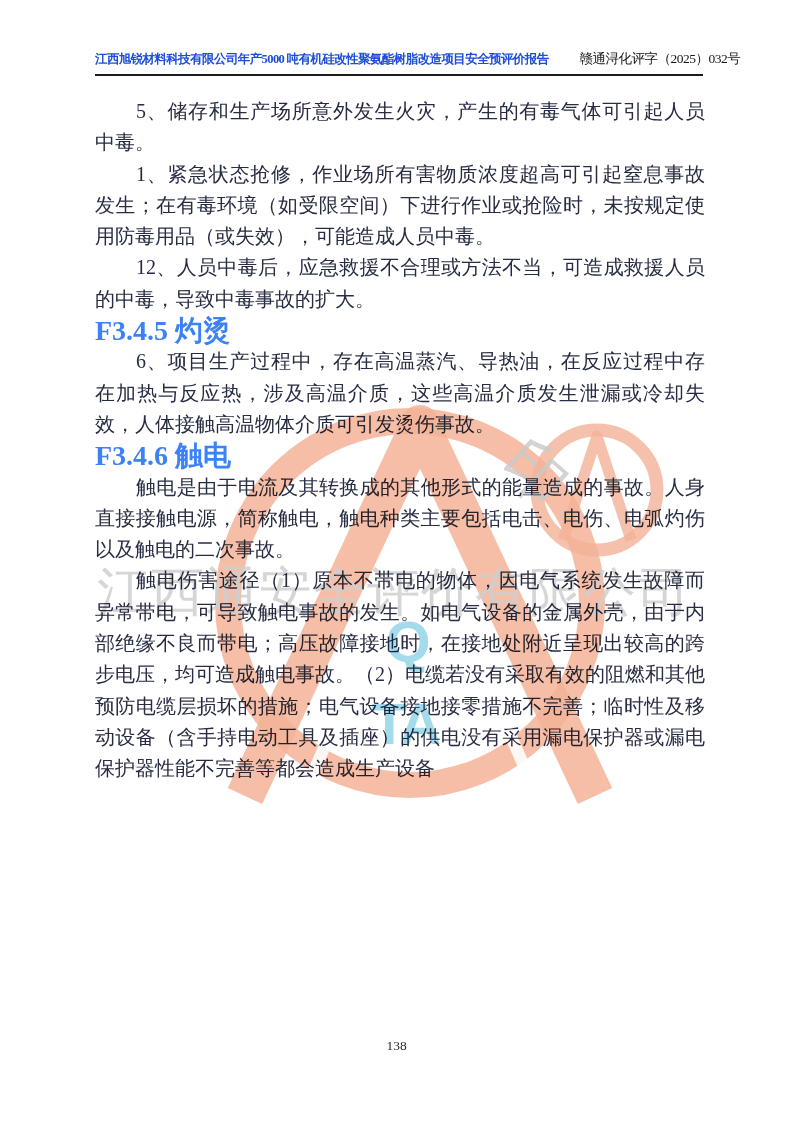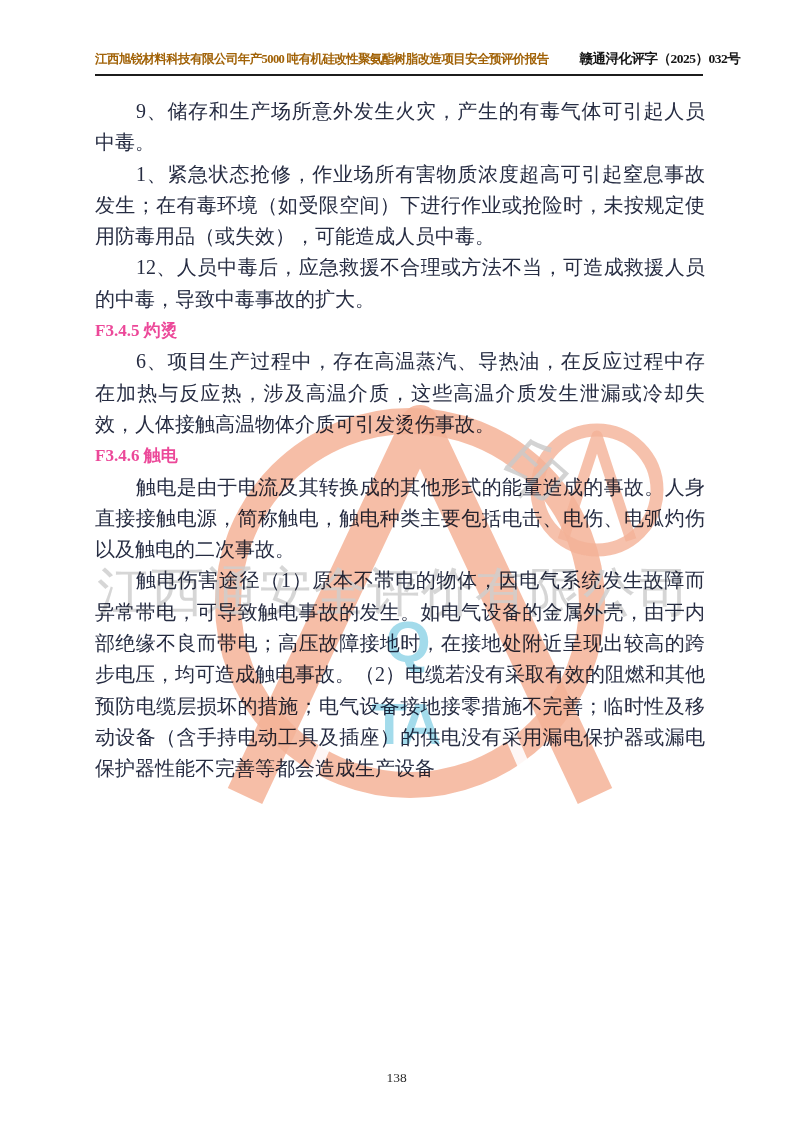--- a/index.html
+++ b/index.html
@@ -19,57 +19,56 @@
     left: 95px; right: 90px; top: 50px;
     display: flex;
     justify-content: space-between;
     align-items: flex-end;
     border-bottom: 2px solid #1c1c1c;
     padding-bottom: 6px;
   }
   .doc-header .title {
     font-size: 12.5px;
     font-weight: bold;
-    color: #a16207;
+    color: #1d4ed8;
     letter-spacing: -0.6px;
     white-space: nowrap;
   }
   .doc-header .doc-no {
     font-size: 13.5px;
-    font-weight: bold;
+    font-weight: normal;
     color: #151515;
     white-space: nowrap;
     letter-spacing: -0.5px;
     padding-left: 31px;
   }
   
   .doc-body {
     position: absolute;
     left: 95px; right: 88px; top: 96px;
     color: #262c42;
     font-size: 20px;
     line-height: 31.3px;
     text-align: justify;
   }
   .doc-body p { text-indent: 41px; }
   .doc-body h3 {
-    font-size: 17px;
+    font-size: 28px;
     font-weight: bold;
-    color: #ec4899;
+    color: #3b82f6;
     text-indent: 0;
     line-height: 31.3px;
   }
   
   .page-number {
     position: absolute;
     left: 0; right: 0; top: 1038px;
     text-align: center;
     font-size: 13.5px;
     color: #2a2a2a;
-    margin-top: 32px;
   }
   
   .watermark {
     position: absolute;
     left: 85px; top: 398px;
     width: 625px; height: 412px;
     pointer-events: none;
     mix-blend-mode: multiply;
     opacity: 0.92;
   }
@@ -99,21 +98,21 @@
 <body>
 
 <div class="page">
 
   <div class="doc-header">
     <span class="title">江西旭锐材料科技有限公司年产5000 吨有机硅改性聚氨酯树脂改造项目安全预评价报告</span>
     <span class="doc-no">赣通浔化评字（2025）032号</span>
   </div>
 
   <div class="doc-body">
-    <p>9、储存和生产场所意外发生火灾，产生的有毒气体可引起人员中毒。</p>
+    <p>5、储存和生产场所意外发生火灾，产生的有毒气体可引起人员中毒。</p>
     <p>1、紧急状态抢修，作业场所有害物质浓度超高可引起窒息事故发生；在有毒环境（如受限空间）下进行作业或抢险时，未按规定使用防毒用品（或失效），可能造成人员中毒。</p>
     <p>12、人员中毒后，应急救援不合理或方法不当，可造成救援人员的中毒，导致中毒事故的扩大。</p>
     <h3>F3.4.5 灼烫</h3>
     <p>6、项目生产过程中，存在高温蒸汽、导热油，在反应过程中存在加热与反应热，涉及高温介质，这些高温介质发生泄漏或冷却失效，人体接触高温物体介质可引发烫伤事故。</p>
     <h3>F3.4.6 触电</h3>
     <p>触电是由于电流及其转换成的其他形式的能量造成的事故。人身直接接触电源，简称触电，触电种类主要包括电击、电伤、电弧灼伤以及触电的二次事故。</p>
     <p>触电伤害途径（1）原本不带电的物体，因电气系统发生故障而异常带电，可导致触电事故的发生。如电气设备的金属外壳，由于内部绝缘不良而带电；高压故障接地时，在接地处附近呈现出较高的跨步电压，均可造成触电事故。（2）电缆若没有采取有效的阻燃和其他预防电缆层损坏的措施；电气设备接地接零措施不完善；临时性及移动设备（含手持电动工具及插座）的供电没有采用漏电保护器或漏电保护器性能不完善等都会造成生产设备</p>
   </div>
 
   <div class="watermark">

